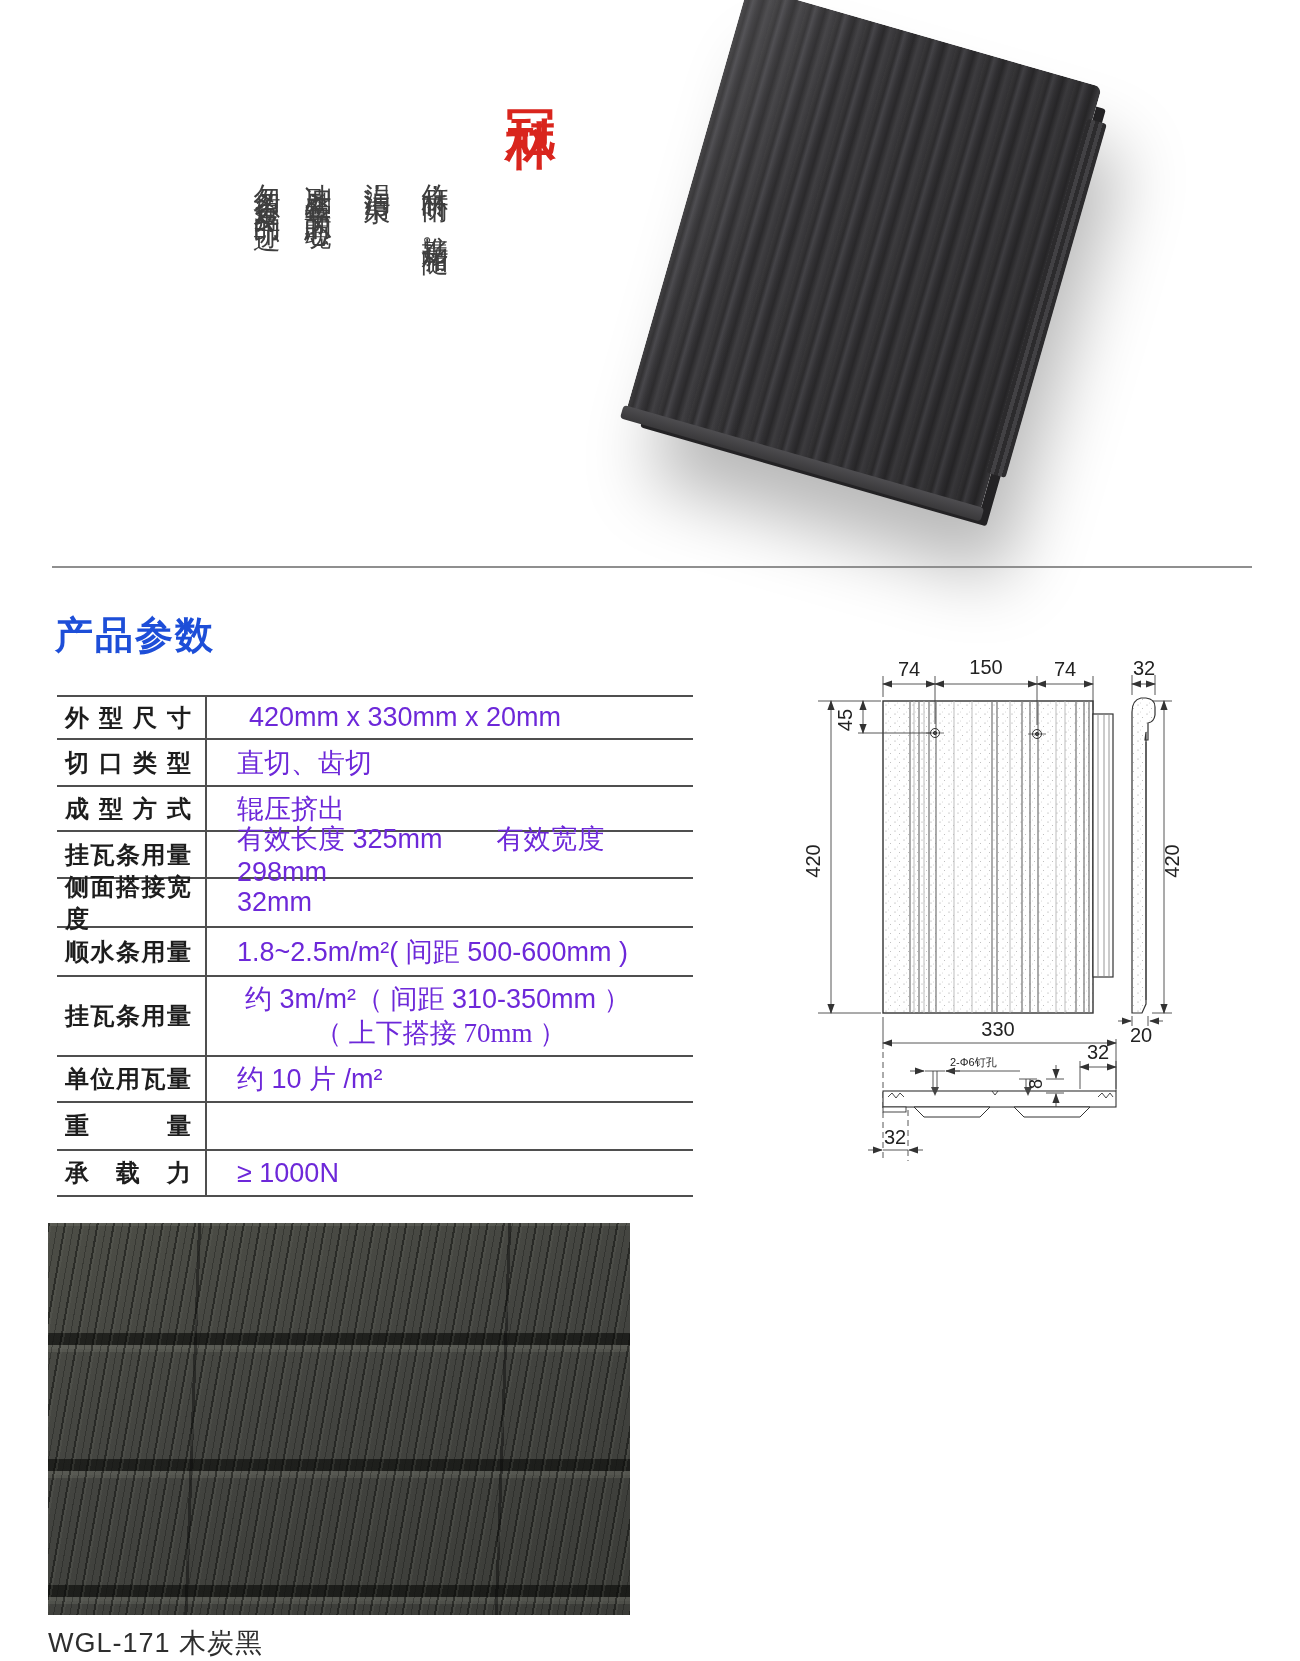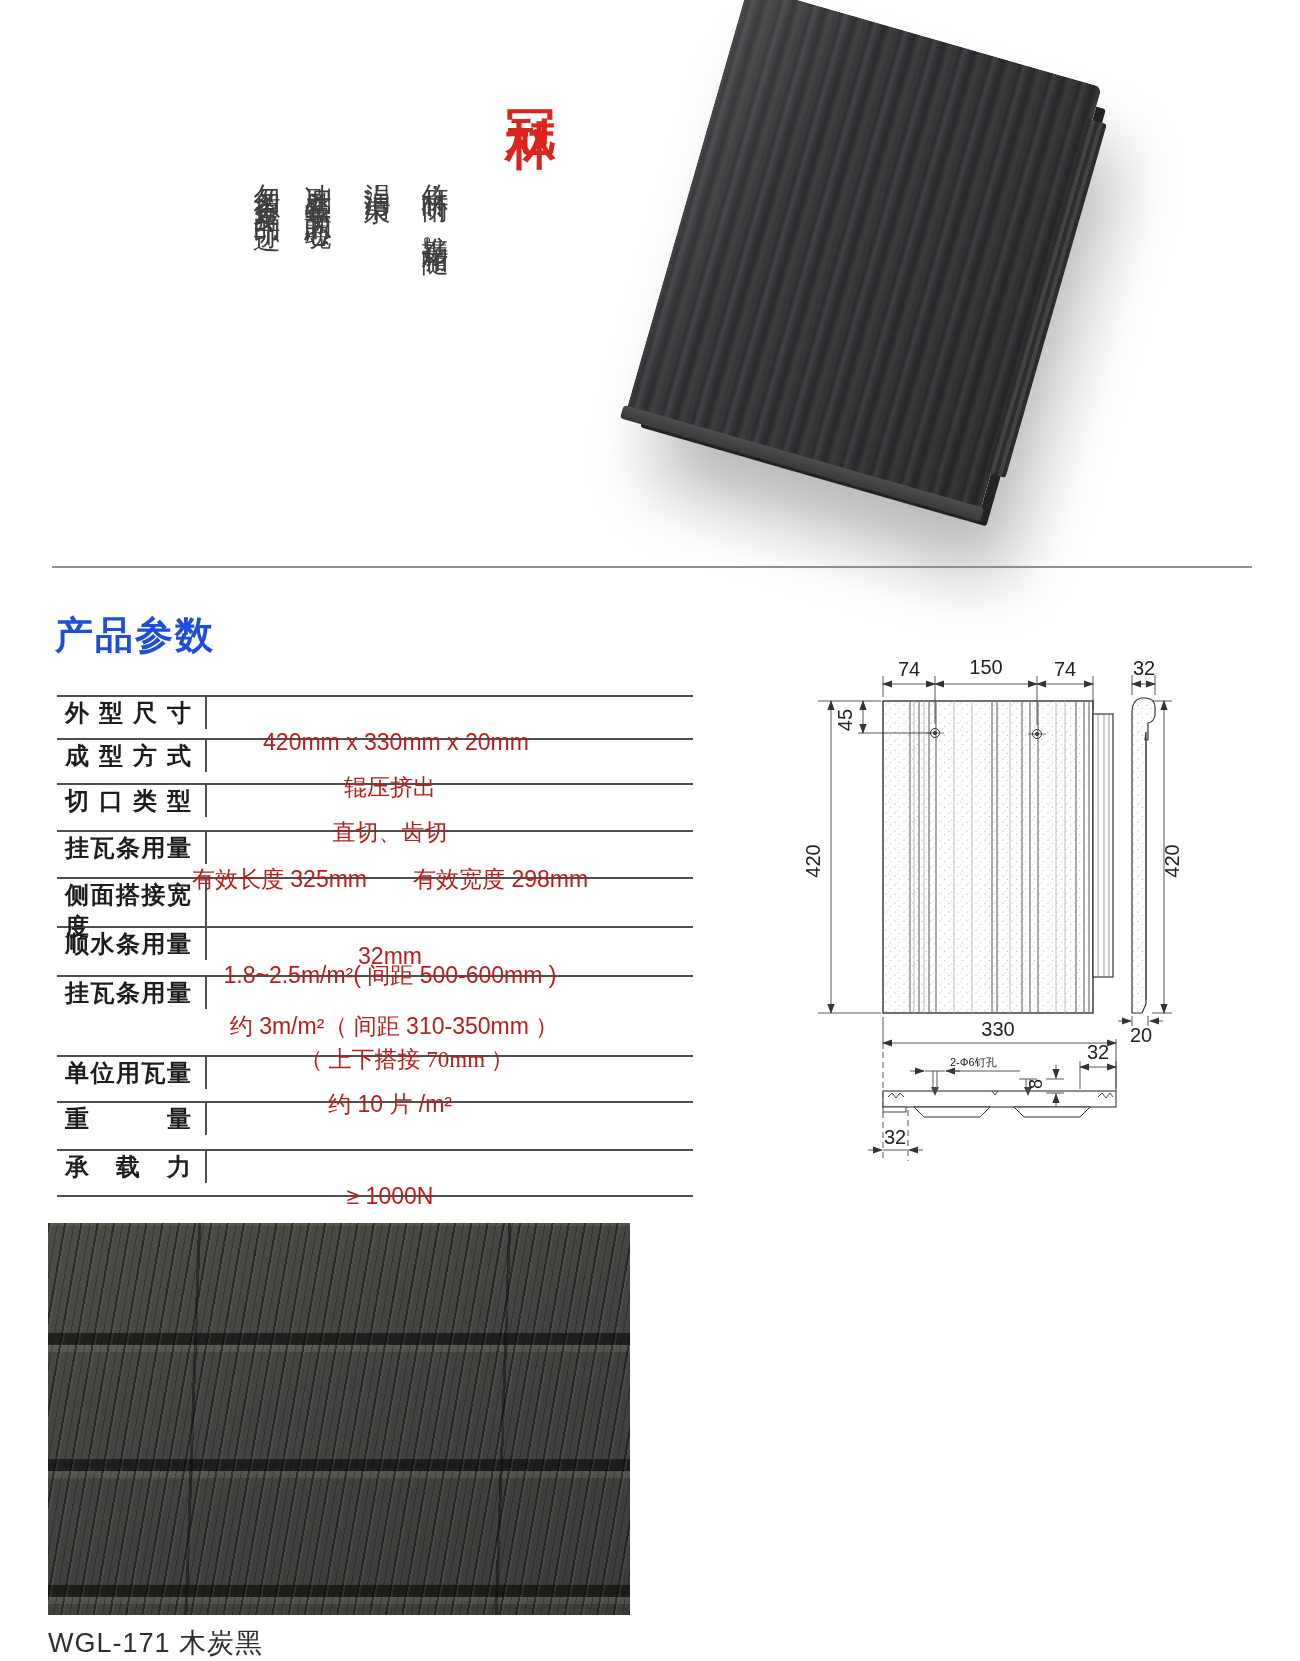--- a/index.html
+++ b/index.html
@@ -27,26 +27,26 @@
   .tile-edge{position:absolute;left:-4px;bottom:-9px;width:102%;height:14px;border-radius:4px;
              background:linear-gradient(to bottom,#4e4d50,#39383a);}
 
   .divider{position:absolute;left:52px;top:566px;width:1200px;height:2px;background:#8f8f8f;}
 
   
   .section-heading{position:absolute;left:55px;top:610px;font-size:38px;font-weight:bold;
                    letter-spacing:2px;color:#1d4ed8;}
 
   .spec-table{position:absolute;left:57px;top:695px;width:636px;border-top:2px solid #4f4f4f;}
-  .spec-row{display:flex;border-bottom:2px solid #4f4f4f;align-items:center;flex-direction:column;}
+  .spec-row{display:flex;border-bottom:2px solid #4f4f4f;align-items:center;}
   .spec-label{width:150px;box-sizing:border-box;padding:0 14px 0 8px;font-size:24px;
               font-weight:bold;color:#1d1d1d;text-align:justify;text-align-last:justify;
               border-right:2px solid #4f4f4f;align-self:stretch;display:flex;align-items:center;}
   .spec-label > span{width:100%;text-align:justify;text-align-last:justify;}
-  .spec-value{flex:1;padding-left:30px;font-size:23px;color:#b91c1c;}
+  .spec-value{flex:1;padding-left:30px;font-size:27px;color:#6d28d9;}
   .r1{height:41px}.r2{height:43px}.r3{height:45px}.r4{height:45px}.r5{height:47px}
   .r6{height:47px}.r7{height:78px}.r8{height:44px}.r9{height:46px}.r10{height:44px}
   .val-line2{padding-left:70px;font-family:Liberation Serif, serif;}
   .r7 .spec-value{line-height:34px;margin-left:8px;}
   .r1 .spec-value{padding-left:42px;}
 
   
   .tech-drawing{position:absolute;left:758px;top:612px;}
   .tech-drawing text{font-family:"Liberation Sans",sans-serif;fill:#222;}
 
@@ -84,31 +84,31 @@
 
   <div class="section-heading">产品参数</div>
 
   <div class="spec-table">
     <div class="spec-row r1">
       <div class="spec-label">
           <span>外型尺寸</span>
         </div>
       <div class="spec-value">420mm x 330mm x 20mm</div>
     </div>
+    <div class="spec-row r3">
+      <div class="spec-label">
+          <span>切口类型</span>
+        </div>
+      <div class="spec-value">直切、齿切</div>
+    </div>
     <div class="spec-row r2">
       <div class="spec-label">
           <span>成型方式</span>
         </div>
       <div class="spec-value">辊压挤出</div>
-    </div>
-    <div class="spec-row r3">
-      <div class="spec-label">
-          <span>切口类型</span>
-        </div>
-      <div class="spec-value">直切、齿切</div>
     </div>
     <div class="spec-row r4">
       <div class="spec-label">
           <span>挂瓦条用量</span>
         </div>
       <div class="spec-value">有效长度 325mm　　有效宽度 298mm</div>
     </div>
     <div class="spec-row r5">
       <div class="spec-label">
           <span>侧面搭接宽度</span>

